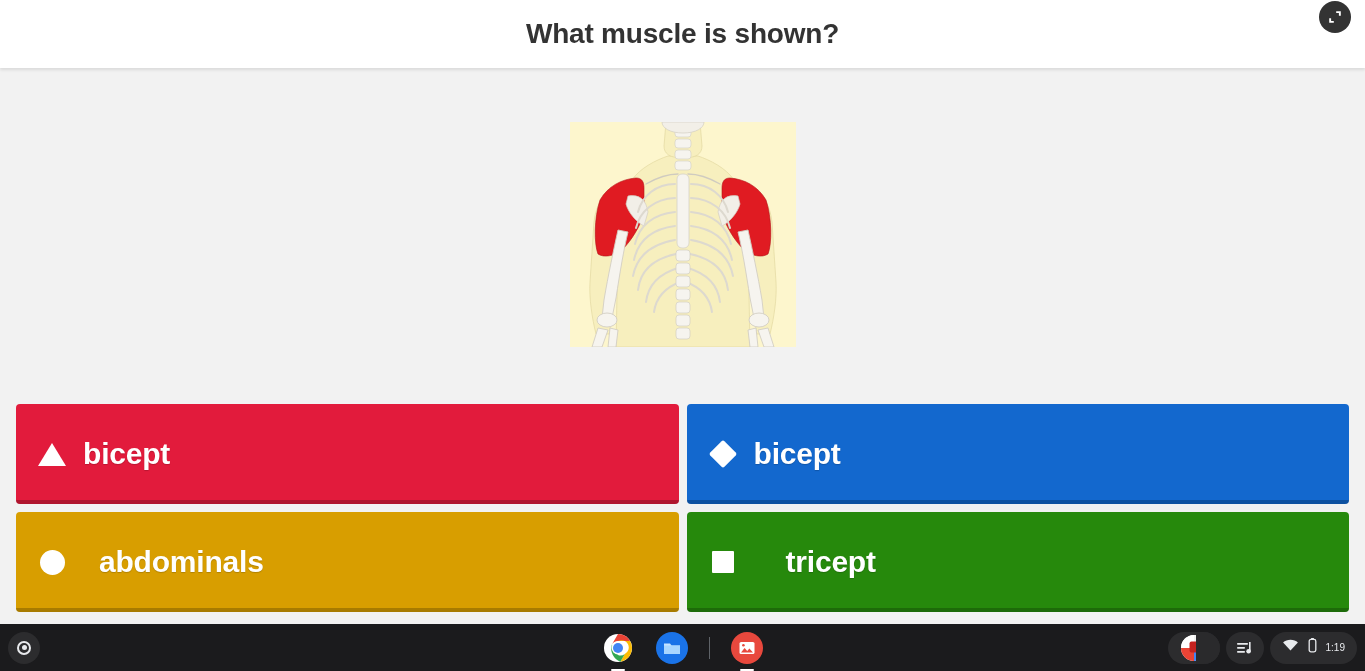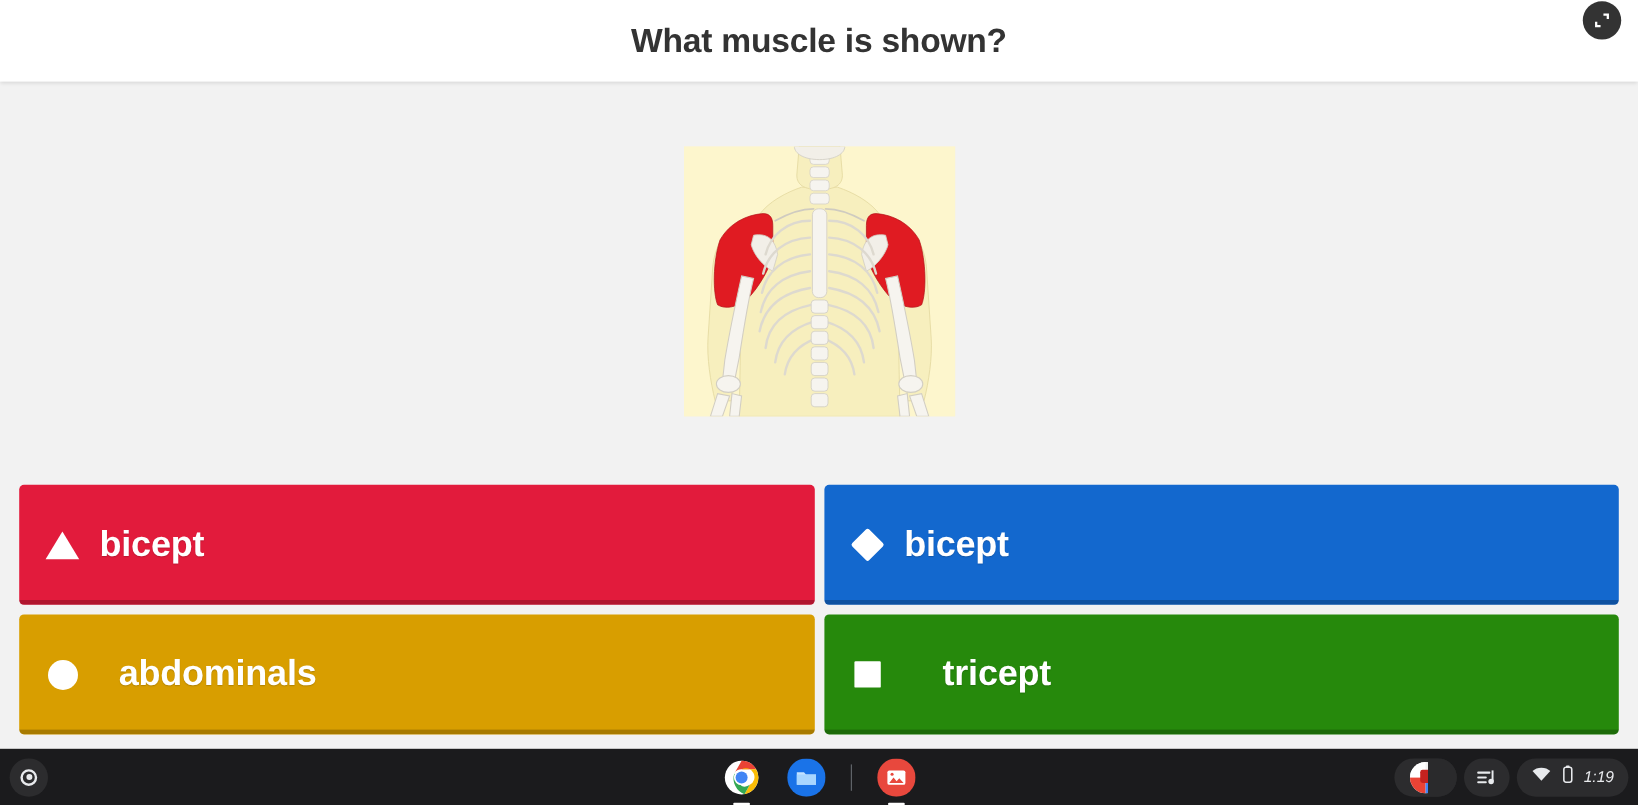--- a/index.html
+++ b/index.html
@@ -218,24 +218,23 @@
     justify-content: center;
     position: relative;
   }
   .tray-media-pill { width: 38px; justify-content: center; }
   .tray-status-pill {
     padding: 0 12px;
     gap: 8px;
   }
   .tray-time {
     color: #e8eaed;
-    font-size: 13px;
+    font-size: 10px;
     font-family: "Liberation Sans", sans-serif;
     white-space: nowrap;
-    font-style: italic;
   }
   .avatar-wheel {
     width: 26px; height: 26px;
     border-radius: 50%;
     overflow: hidden;
     position: relative;
     background: #ffffff;
     flex: 0 0 auto;
   }
   .avatar-q { position: absolute; width: 50%; height: 50%; }

